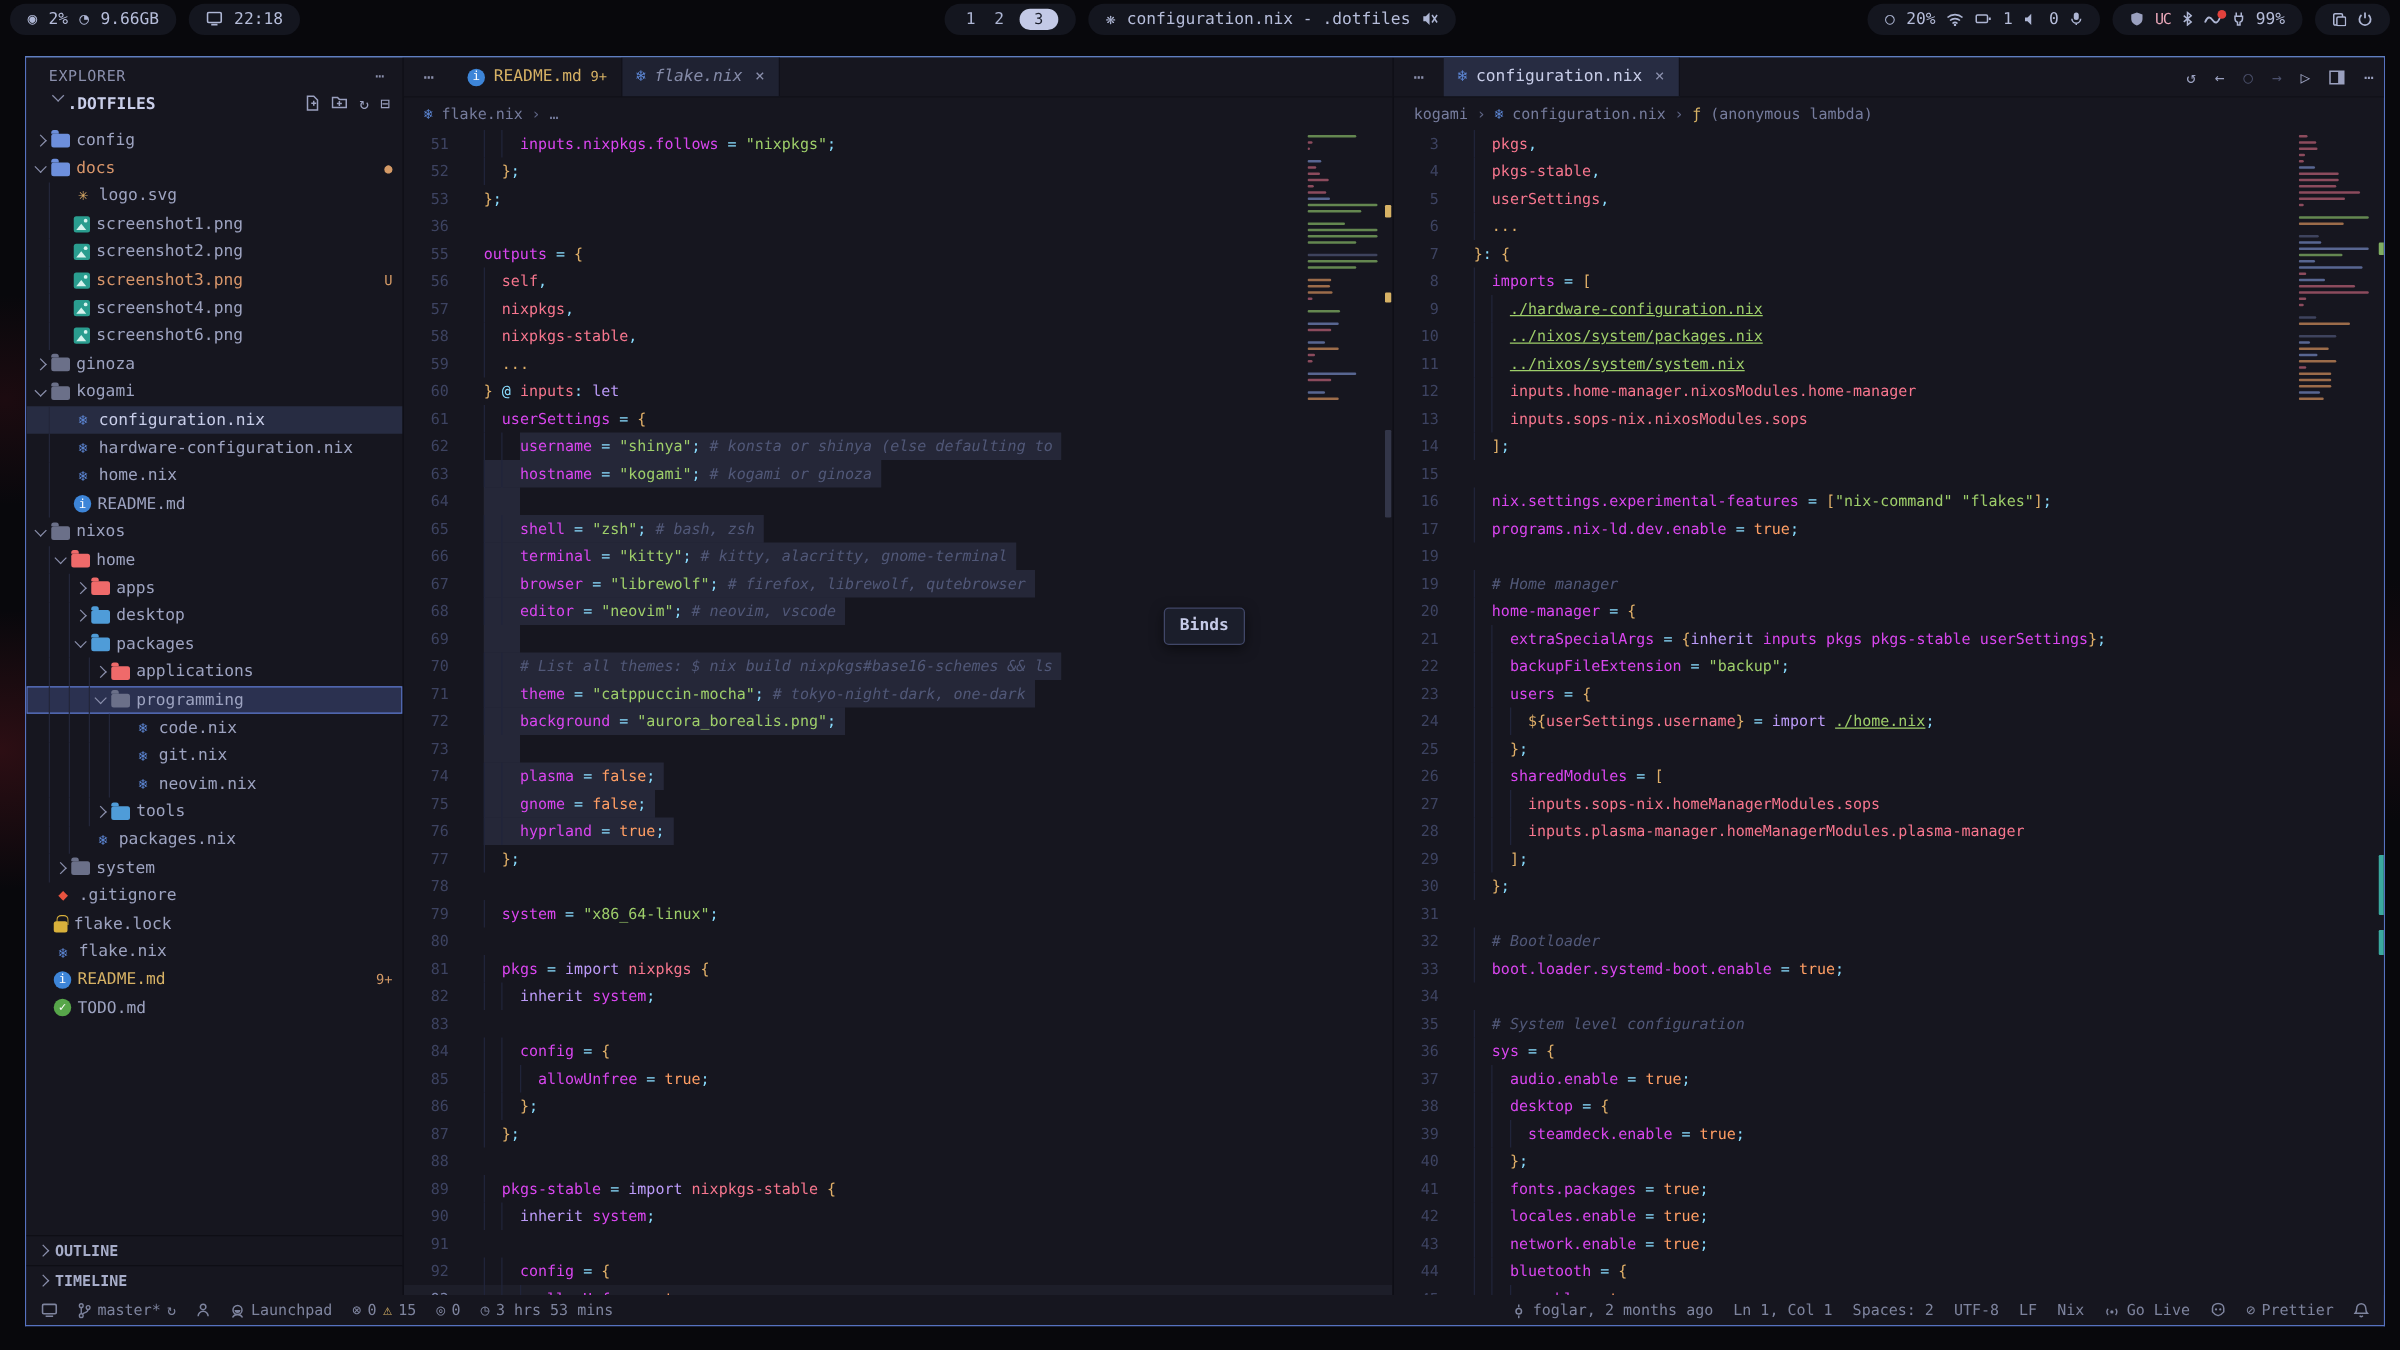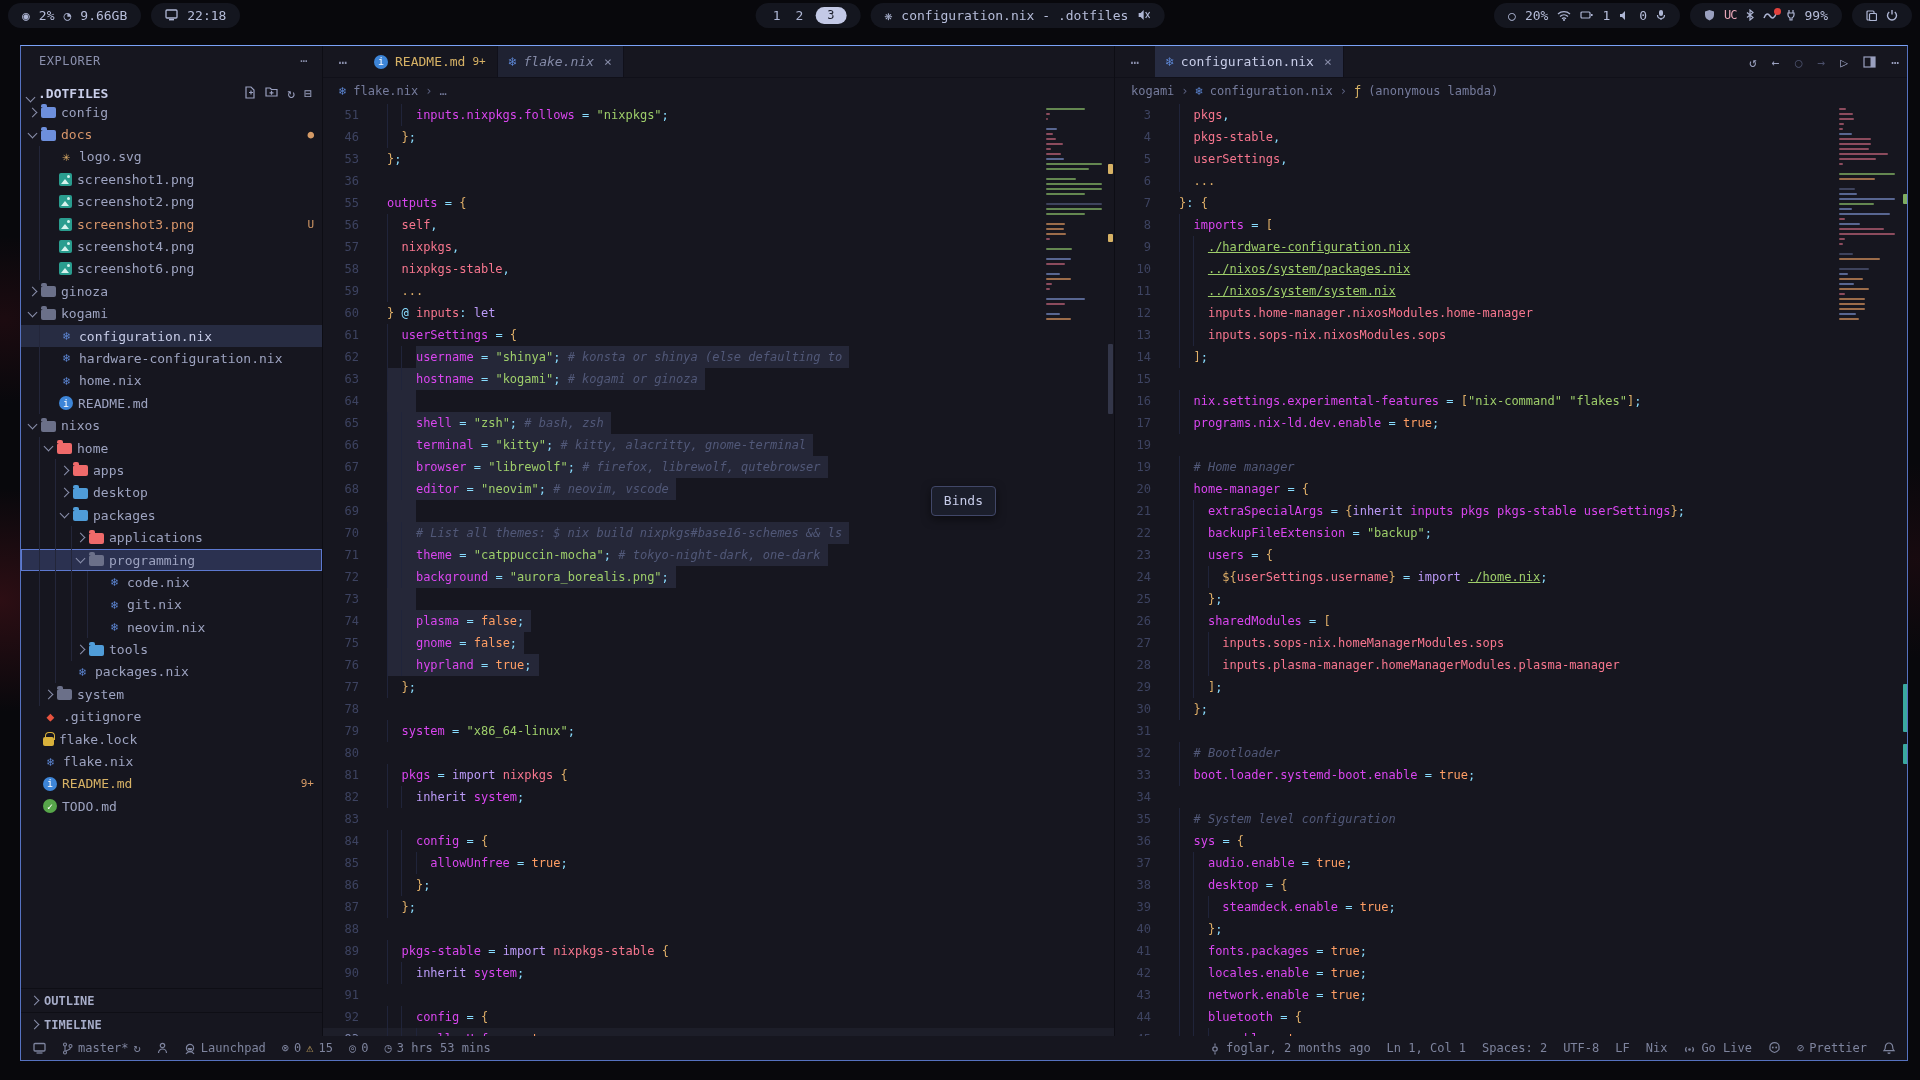--- a/index.html
+++ b/index.html
@@ -28,21 +28,21 @@
 
   
   .window { position:absolute; left:20px; top:45px; width:1888px; height:1016px;
     background:#16161f; border:1px solid #5672c0; border-top-color:#7aa2f7; overflow:hidden; }
 
   
   .sidebar { position:absolute; left:0; top:0; width:302px; bottom:24px; background:#16161f;
     border-right:1px solid #0d0d14; overflow:hidden; }
   .sb-head { height:30px; display:flex; align-items:center; justify-content:space-between;
     padding:0 14px 0 18px; color:#8b90ad; font-size:12px; letter-spacing:.5px; }
-  .sb-root { height:25px; display:flex; align-items:flex-end; gap:4px; padding:0 10px 0 6px;
+  .sb-root { height:25px; display:flex; align-items:flex-start; gap:4px; padding:0 10px 0 22px;
     color:#c9cee9; font-weight:bold; font-size:13px; }
   .sb-root .acts { margin-left:auto; display:flex; gap:9px; color:#9aa0bf; font-weight:normal; }
   .tree { position:relative; font-size:13px; color:#9da3c0; }
   .trow { position:relative; height:22.4px; display:flex; align-items:center; gap:5px;
     padding-right:8px; white-space:nowrap; }
   .trow .lbl { overflow:hidden; text-overflow:clip; }
   .trow.sel { background:#272c42; color:#c8cde8; }
   .trow.focus { background:#2b3150; outline:1px solid #5d79d0; outline-offset:-1px; }
   .tguide { position:absolute; top:0; bottom:0; border-left:1px solid #23263a; }
   .badge { margin-left:auto; font-size:11px; color:#d49a66; }
@@ -112,21 +112,21 @@
   .c-attr{ color:#d946ef; }
   .c-var { color:#f7768e; }
   .c-brace{ color:#e0af68; }
   .c-op  { color:#89ddff; }
   .c-ell { color:#e0af68; }
   .minimap { position:absolute; top:4px; width:58px; overflow:hidden; }
   .mm-line { border-radius:1px; height:2px; margin-bottom:3px; opacity:.75; }
   .ruler { position:absolute; top:0; bottom:0; right:0; width:7px; }
   .rmark { position:absolute; right:1px; width:5px; border-radius:1px; }
   .popup { position:absolute; background:#1b1e2b; border:1px solid #414768; border-radius:4px;
-    padding:3px 12px; font-size:13px; color:#c6cbe8; box-shadow:0 3px 10px rgba(0,0,0,.5); }
+    padding:3px 12px; font-size:13px; color:#c6cbe8; box-shadow:0 3px 10px rgba(0,0,0,.5);font-weight:bold; }
 
   
   .statusbar { position:absolute; left:0; right:0; bottom:0; height:24px; background:#16161f;
     display:flex; align-items:center; justify-content:space-between; padding:0 12px;
     font-size:12px; color:#7e849e; }
   .st-group { display:flex; align-items:center; gap:16px; }
   .st-item { display:flex; align-items:flex-end; gap:5px; white-space:nowrap; }
   .st-item .ic { display:inline-flex; align-items:center; }
   svg.sic { display:block; }
 </style>
@@ -506,21 +506,21 @@
       <span>flake.nix</span>
       <span class="sep">›</span>
       <span>…</span>
     </div>
     <div class="code" id="code-left" style="padding-top: 0px;">
         <div class="crow">
           <span class="ln">51</span>
           <span class="ltext"><i class="g" style="left:0ch"></i><i class="g" style="left:2ch"></i><span class="tok">    <span class="c-attr">inputs.nixpkgs.follows</span> <span class="c-op">=</span> <span class="c-str">"nixpkgs"</span><span class="c-op">;</span></span></span>
         </div>
         <div class="crow">
-          <span class="ln">46</span>
+          <span class="ln">52</span>
           <span class="ltext"><i class="g" style="left:0ch"></i><span class="tok">  <span class="c-brace">}</span><span class="c-op">;</span></span></span>
         </div>
         <div class="crow">
           <span class="ln">53</span>
           <span class="ltext"><span class="tok"><span class="c-brace">}</span><span class="c-op">;</span></span></span>
         </div>
         <div class="crow">
           <span class="ln">36</span>
           <span class="ltext"><span class="tok"></span></span>
         </div>

